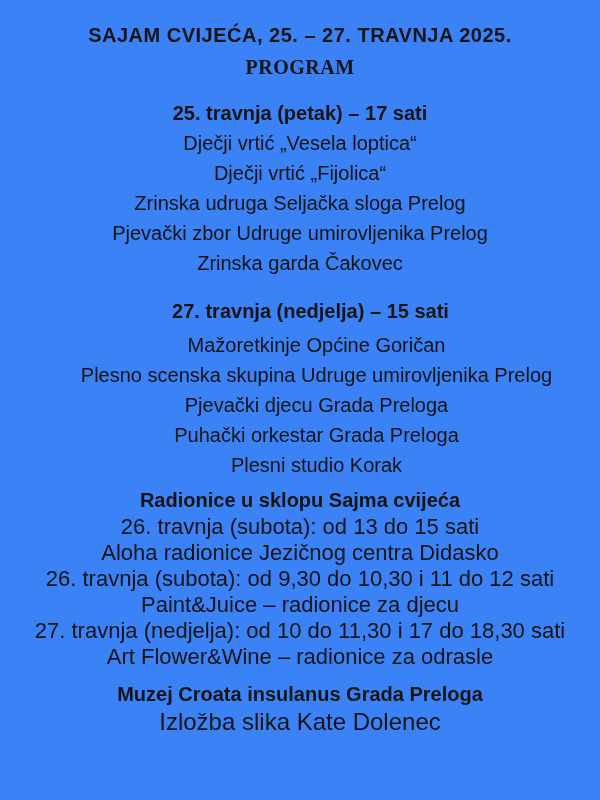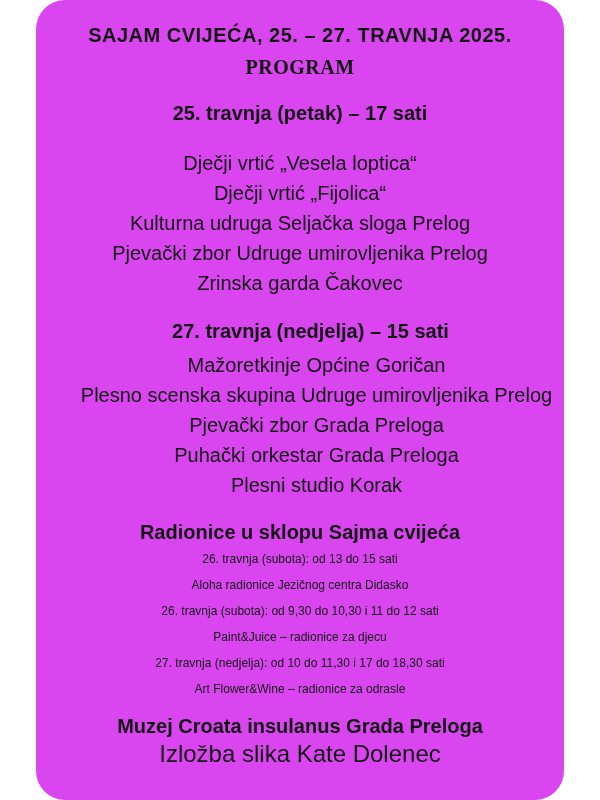--- a/index.html
+++ b/index.html
@@ -2,29 +2,28 @@
 <html><head>
 <meta charset="utf-8">
 <style>
   html, body {
     margin: 0;
     padding: 0;
     background: #ffffff;
   }
   .page {
     position: relative;
-    width: 528px;
+    width: 600px;
     height: 800px;
     margin: 0 auto;
-    background: #d946ef;
+    background: #3b82f6;
     color: #141414;
     font-family: "Liberation Sans", sans-serif;
     text-align: center;
     overflow: hidden;
-    border-radius: 29px;
   }
   .line {
     white-space: nowrap;
   }
   .title {
     padding-top: 20px;
     font-size: 20px;
     line-height: 30px;
     font-weight: 700;
     letter-spacing: 0.5px;
@@ -37,31 +36,31 @@
     letter-spacing: 0.5px;
     font-family: Liberation Serif, serif;
   }
   .section-heading {
     font-size: 20px;
     line-height: 30px;
     font-weight: 700;
   }
   .h-friday { margin-top: 16px; }
   .h-sunday { margin-top: 18px; padding-left: 21px; }
-  .h-workshops { margin-top: 18px; line-height: 28px; }
+  .h-workshops { margin-top: 6px; line-height: 28px; }
   .h-museum { margin-top: 10px; line-height: 28px; }
   .body-line {
     font-size: 20px;
     line-height: 30px;
     font-weight: 400;
   }
-  .friday-lines { margin-top: 20px; }
+  .friday-lines { margin-top: 0; }
   .sunday-lines { margin-top: 4px; padding-left: 33px; }
   .workshop-line {
-    font-size: 12px;
+    font-size: 22px;
     line-height: 26px;
     font-weight: 400;
   }
   .museum-line {
     font-size: 24px;
     line-height: 28px;
     font-weight: 400;
   }
   .organizer {
     margin-top: 6px;
@@ -79,31 +78,31 @@
 
   <div class="line title">SAJAM CVIJEĆA, 25. – 27. TRAVNJA 2025.</div>
 
   <div class="line subtitle">PROGRAM</div>
 
   <div class="line section-heading h-friday">25. travnja (petak) – 17 sati</div>
 
   <div class="friday-lines">
     <div class="line body-line">Dječji vrtić „Vesela loptica“</div>
     <div class="line body-line">Dječji vrtić „Fijolica“</div>
-    <div class="line body-line">Kulturna udruga Seljačka sloga Prelog</div>
+    <div class="line body-line">Zrinska udruga Seljačka sloga Prelog</div>
     <div class="line body-line">Pjevački zbor Udruge umirovljenika Prelog</div>
     <div class="line body-line">Zrinska garda Čakovec</div>
   </div>
 
   <div class="line section-heading h-sunday">27. travnja (nedjelja) – 15 sati</div>
 
   <div class="sunday-lines">
     <div class="line body-line">Mažoretkinje Općine Goričan</div>
     <div class="line body-line">Plesno scenska skupina Udruge umirovljenika Prelog</div>
-    <div class="line body-line">Pjevački zbor Grada Preloga</div>
+    <div class="line body-line">Pjevački djecu Grada Preloga</div>
     <div class="line body-line">Puhački orkestar Grada Preloga</div>
     <div class="line body-line">Plesni studio Korak</div>
   </div>
 
   <div class="line section-heading h-workshops">Radionice u sklopu Sajma cvijeća</div>
 
   <div class="workshop-lines">
     <div class="line workshop-line">26. travnja (subota): od 13 do 15 sati</div>
     <div class="line workshop-line">Aloha radionice Jezičnog centra Didasko</div>
     <div class="line workshop-line">26. travnja (subota): od 9,30 do 10,30 i 11 do 12 sati</div>

